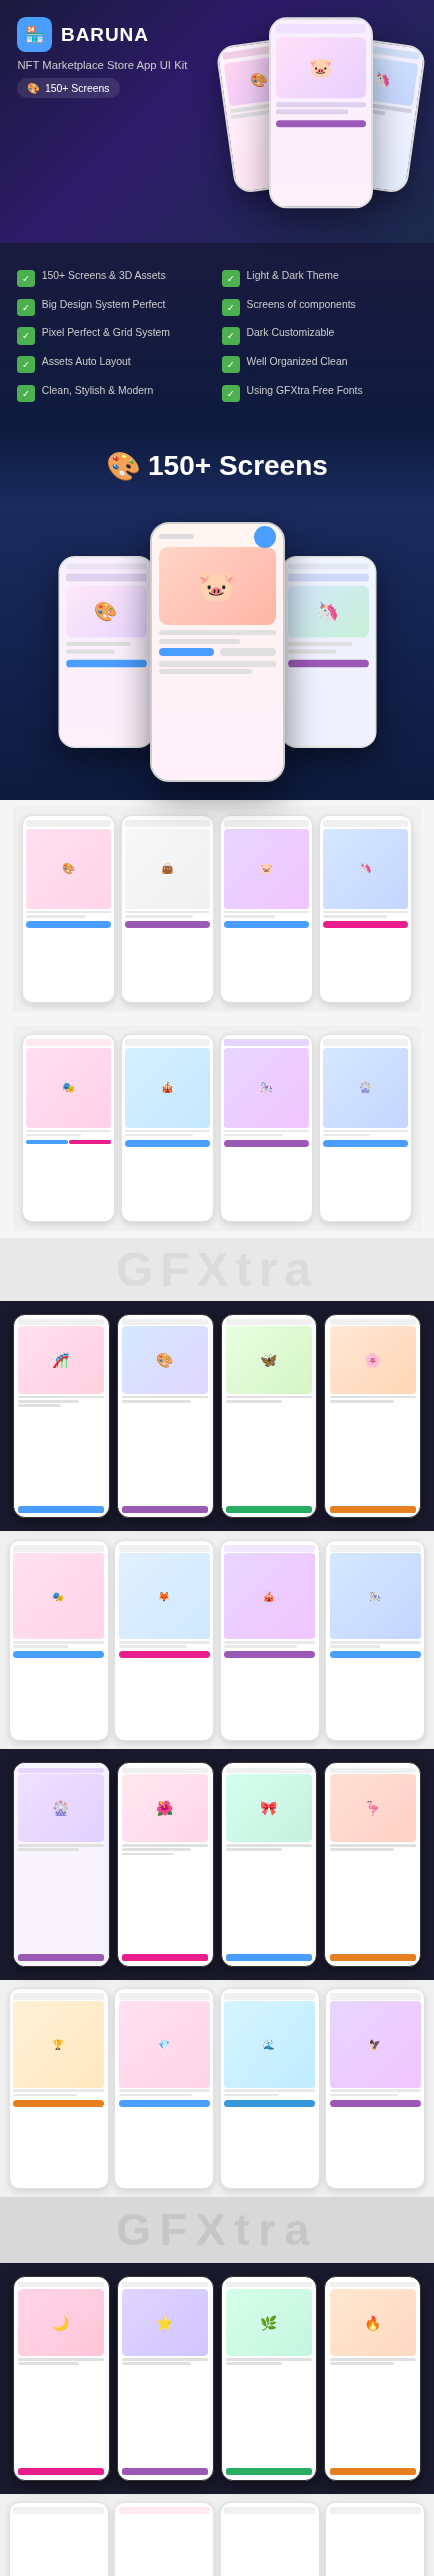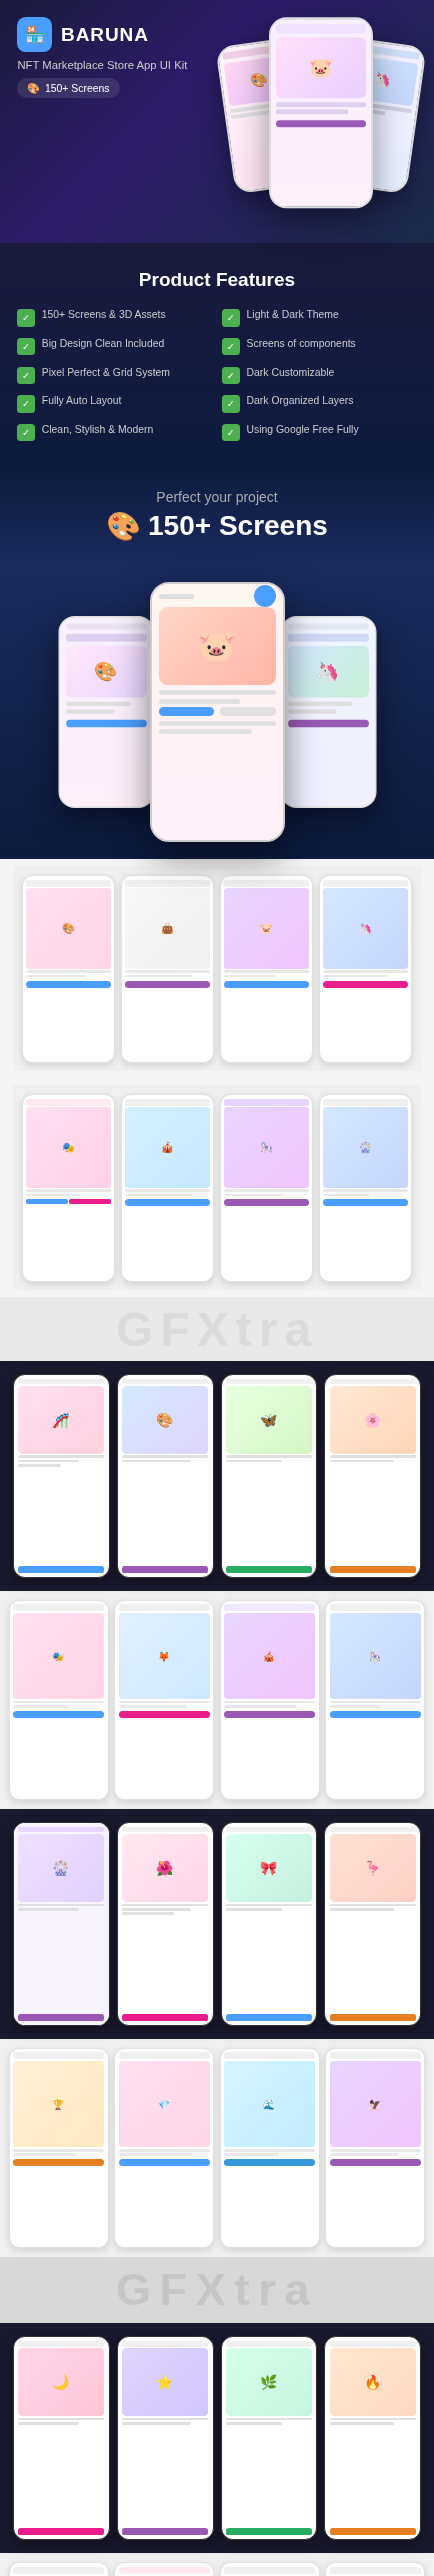--- a/index.html
+++ b/index.html
@@ -411,67 +411,65 @@
           <div style="height:43px;background:linear-gradient(135deg,#d5e8ff,#c5d5ff);border-radius:4.3px;display:flex;align-items:center;justify-content:center;font-size:14px;">🦄</div>
           <div style="height:3.5px;background:#d0d0e0;border-radius:1.7px;margin-top:3.5px;"></div>
           <div style="height:3.5px;background:#d0d0e0;border-radius:1.7px;margin-top:2.6px;width:60%;"></div>
         </div>
       </div>
     </div>
   </div>
 </div>
 
 <div class="features-section">
-  <h2 class="section-title">Product Features</h2>
   <div class="features-grid">
     <div class="feature-item">
       <div class="feature-check">✓</div>
       <span class="feature-text">150+ Screens &amp; 3D Assets</span>
     </div>
     <div class="feature-item">
       <div class="feature-check">✓</div>
       <span class="feature-text">Light &amp; Dark Theme</span>
     </div>
     <div class="feature-item">
       <div class="feature-check">✓</div>
-      <span class="feature-text">Big Design Clean Included</span>
+      <span class="feature-text">Big Design System Perfect</span>
     </div>
     <div class="feature-item">
       <div class="feature-check">✓</div>
       <span class="feature-text">Screens of components</span>
     </div>
     <div class="feature-item">
       <div class="feature-check">✓</div>
       <span class="feature-text">Pixel Perfect &amp; Grid System</span>
     </div>
     <div class="feature-item">
       <div class="feature-check">✓</div>
       <span class="feature-text">Dark Customizable</span>
     </div>
     <div class="feature-item">
       <div class="feature-check">✓</div>
-      <span class="feature-text">Fully Auto Layout</span>
-    </div>
-    <div class="feature-item">
-      <div class="feature-check">✓</div>
-      <span class="feature-text">Dark Organized Layers</span>
+      <span class="feature-text">Assets Auto Layout</span>
+    </div>
+    <div class="feature-item">
+      <div class="feature-check">✓</div>
+      <span class="feature-text">Well Organized Clean</span>
     </div>
     <div class="feature-item">
       <div class="feature-check">✓</div>
       <span class="feature-text">Clean, Stylish &amp; Modern</span>
     </div>
     <div class="feature-item">
       <div class="feature-check">✓</div>
-      <span class="feature-text">Using Google Free Fully</span>
+      <span class="feature-text">Using GFXtra Free Fonts</span>
     </div>
   </div>
 </div>
 
 <div class="perfect-section">
-  <div class="perfect-title">Perfect your project</div>
   <div class="screens-count">
     <span>🎨</span>
     <span>150+ Screens</span>
   </div>
 </div>
 
 <div class="showcase-section">
 
   <div class="big-phone side left-side">
     <div class="phone-inner" style="background:linear-gradient(180deg,#f8f0ff 0%,#fff0fa 100%);">

